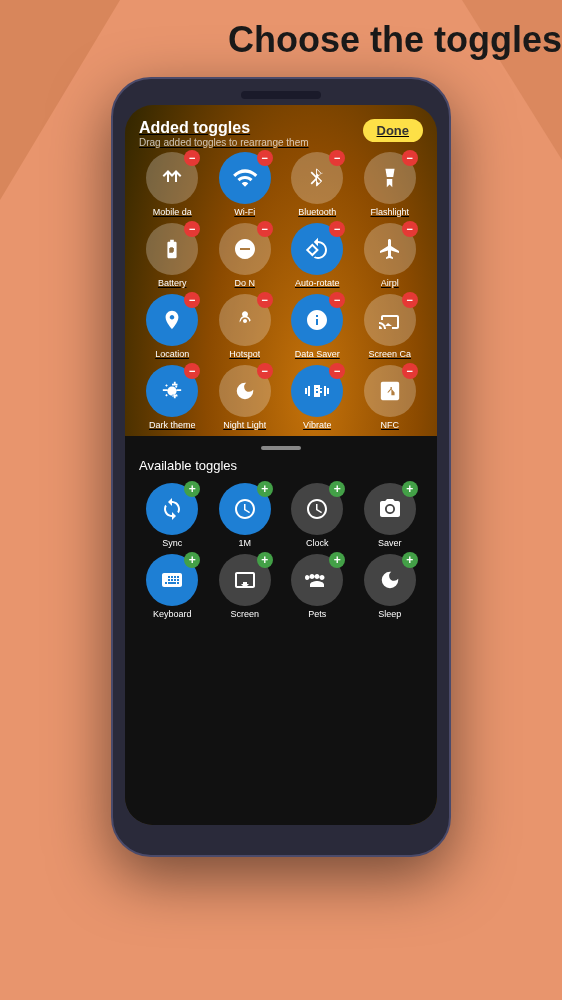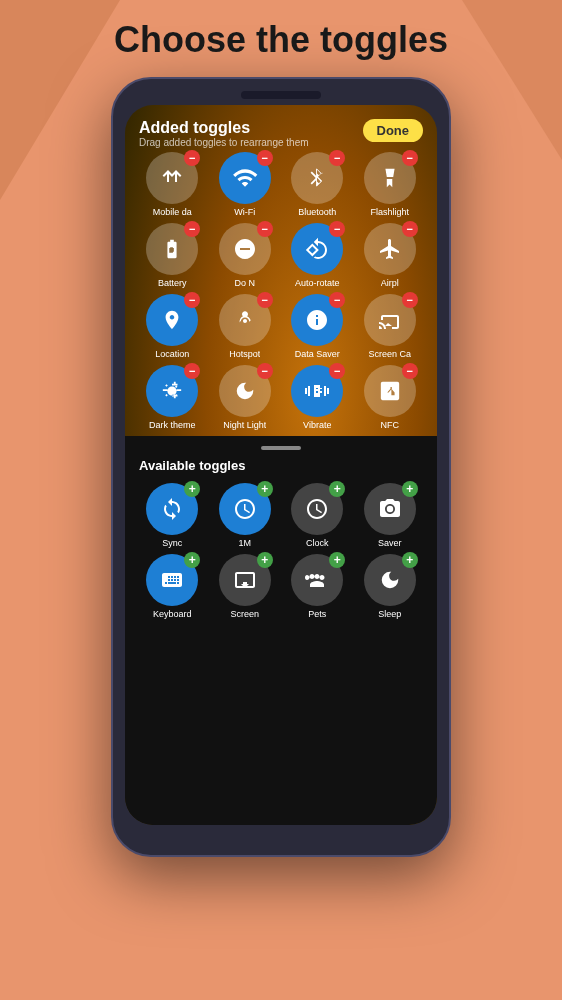--- a/index.html
+++ b/index.html
@@ -26,21 +26,21 @@
     }
     .bg-triangle-right {
       position: absolute;
       top: 0; right: 0;
       width: 0; height: 0;
       border-right: 100px solid rgba(180,100,50,0.25);
       border-bottom: 160px solid transparent;
     }
 
     .headline {
-      text-align: center;
+      text-align: right;
       padding-top: 18px;
       padding-bottom: 16px;
       position: relative;
       z-index: 2;
     }
     .headline h1 {
       font-size: 36px;
       font-weight: 800;
       color: #1a1a1a;
       line-height: 1.2;
@@ -93,20 +93,21 @@
       z-index: 2;
       height: 100%;
       display: flex;
       flex-direction: column;
     }
 
     
     .added-section {
       padding: 14px 14px 0;
       flex-shrink: 0;
+      text-decoration: underline;
     }
 
     .added-header {
       display: flex;
       justify-content: space-between;
       align-items: flex-start;
       margin-bottom: 4px;
     }
 
     .added-title {
@@ -198,21 +199,21 @@
     .available-section {
       background: #111;
       flex: 1;
       padding: 10px 14px;
       border-radius: 0 0 28px 28px;
     }
 
     .available-title {
       color: white;
       font-size: 13px;
-      font-weight: 700;
+      font-weight: 400;
       margin-bottom: 10px;
     }
 
     .available-grid {
       display: grid;
       grid-template-columns: repeat(4, 1fr);
       gap: 6px;
     }
 
     .avail-item {

